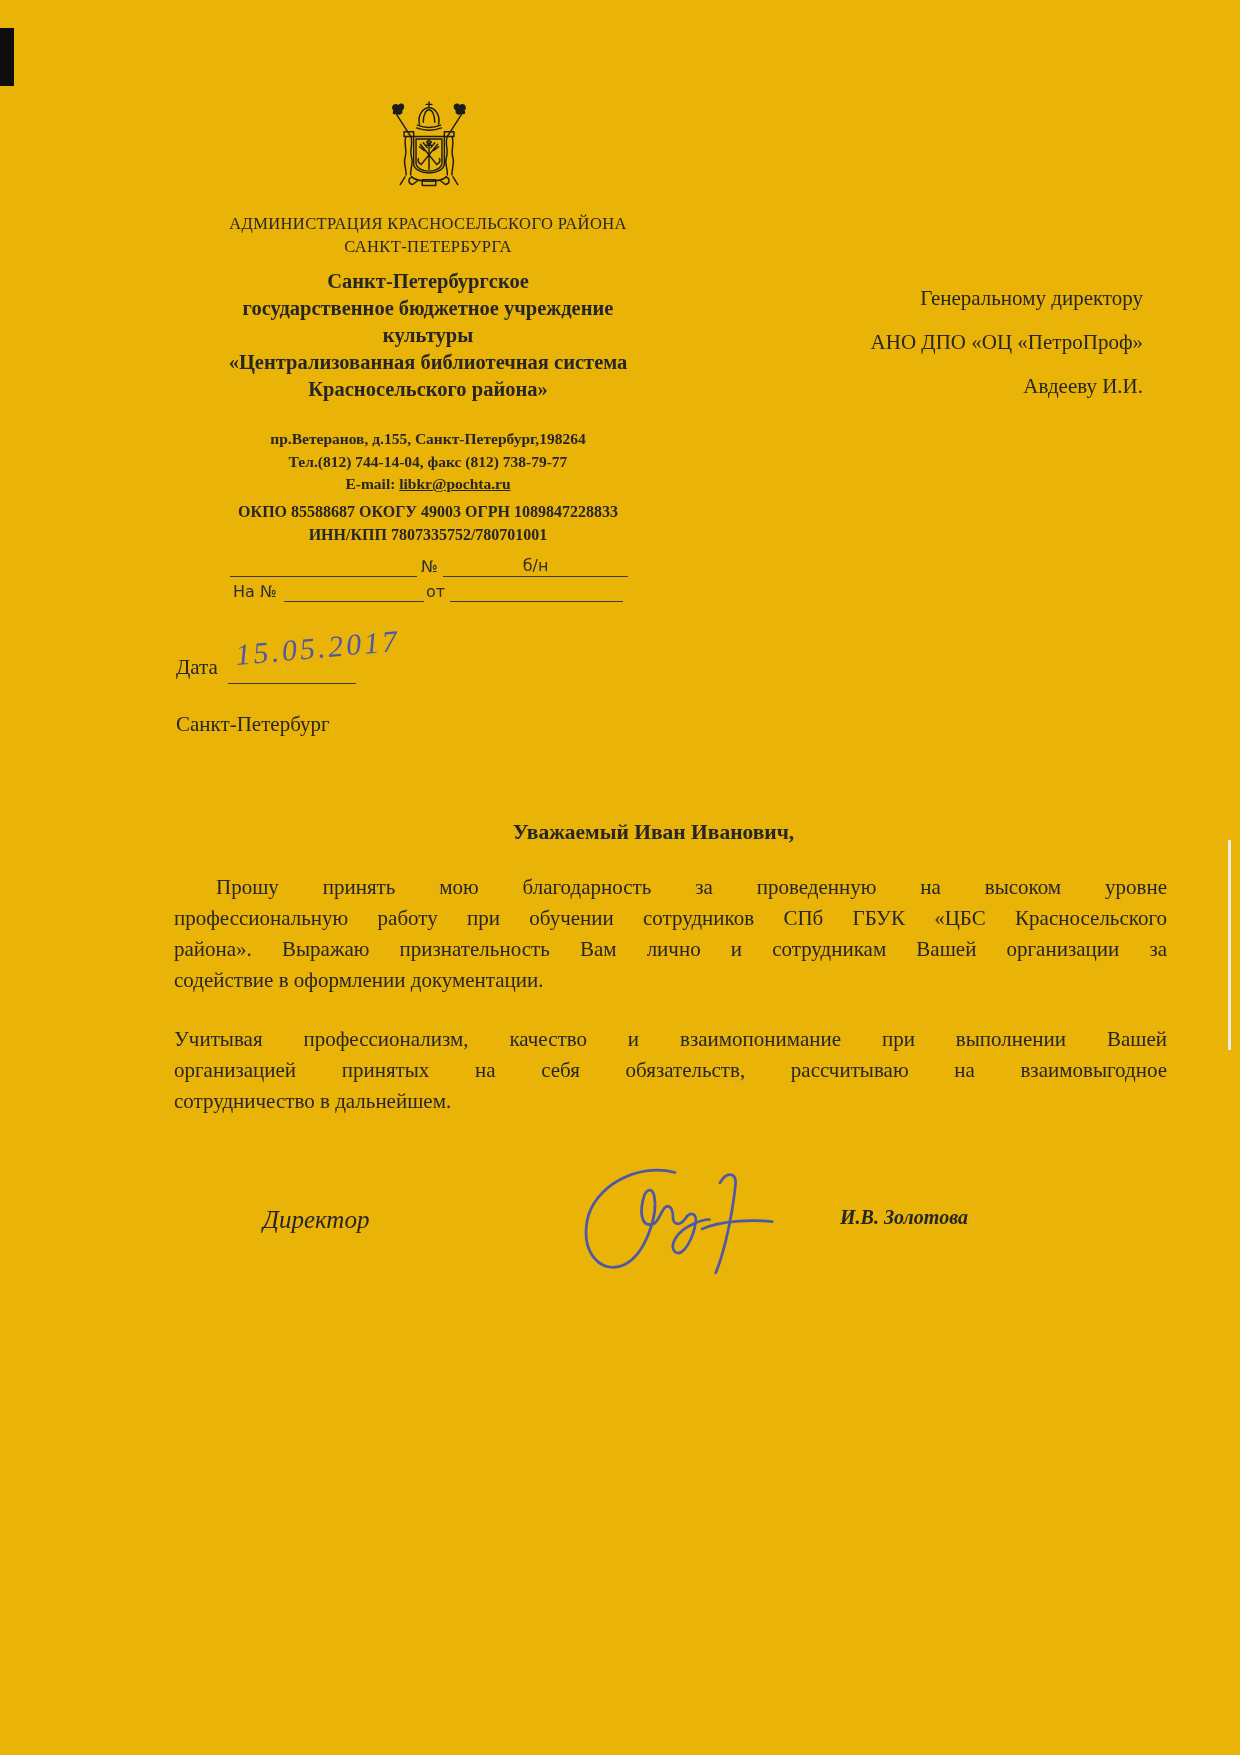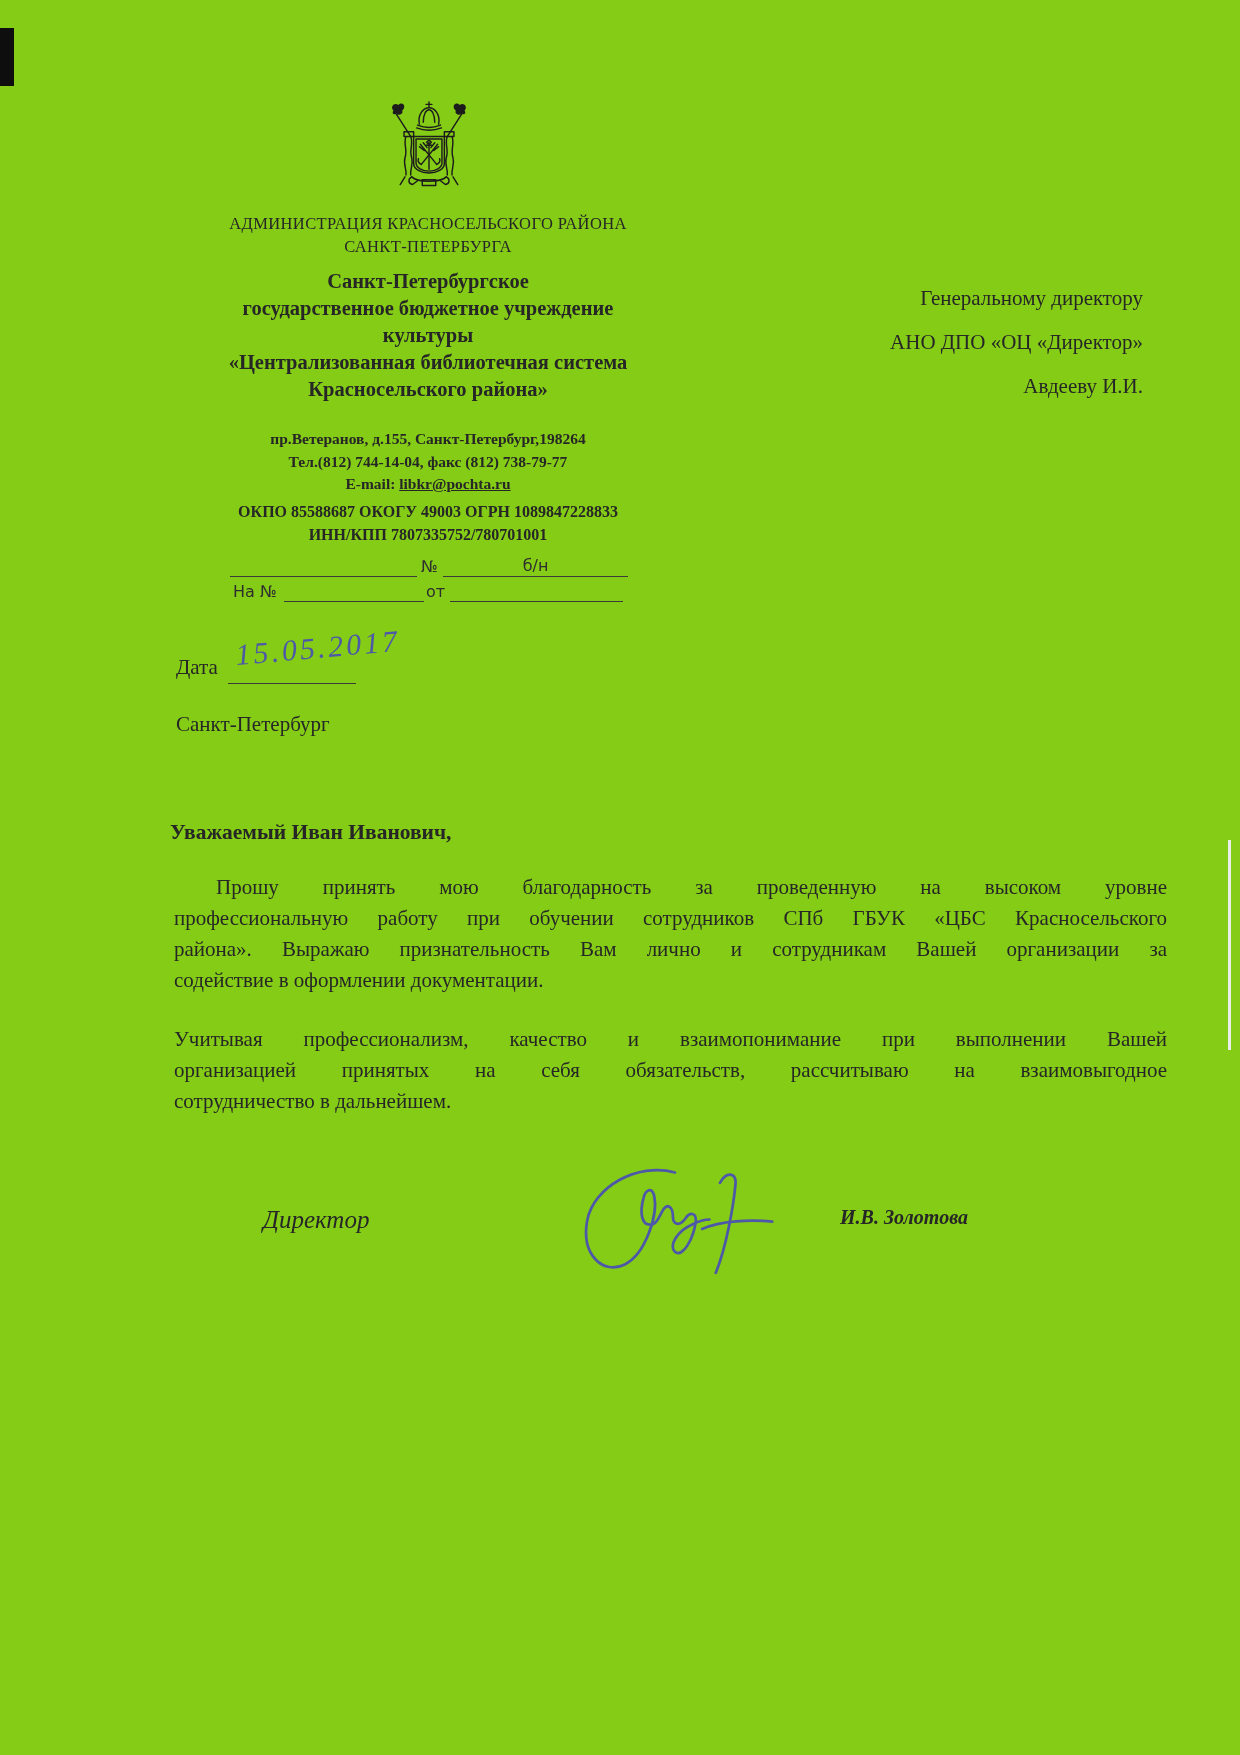--- a/index.html
+++ b/index.html
@@ -1,17 +1,17 @@
 <!DOCTYPE html>
 <html><head>
 <meta charset="utf-8">
 <style>
   html,body{margin:0;padding:0;background:#e9e9e9;}
   .page{
-    position:relative;width:1240px;height:1755px;background:#84cc16;
+    position:relative;width:1240px;height:1755px;background:#eab308;
     font-family:"Liberation Serif","DejaVu Serif",serif;color:#262626;
     overflow:hidden;margin:0 auto;
   }
   .abs{position:absolute;}
   .center{text-align:center;}
   .scan-mark{background:#0e0e0e;}
   .scan-edge{background:#ececec;}
 
   .admin-block{left:128px;top:212px;width:600px;font-size:16.5px;line-height:23px;letter-spacing:.4px;}
   .org-block{left:128px;top:268px;width:600px;font-size:20.5px;line-height:27px;font-weight:bold;}
@@ -24,21 +24,21 @@
 
   .recipient{left:700px;top:276px;width:443px;text-align:right;font-weight:normal;font-size:21px;line-height:44px;}
 
   .date-label{left:176px;top:655px;font-size:21px;}
   .date-hand{left:237px;top:638px;font-size:30px;font-style:italic;letter-spacing:3px;
              color:#4d58a8;transform:rotate(-5deg);transform-origin:left bottom;
              font-family:"Liberation Serif",serif;}
   .date-line{left:228px;top:657px;width:128px;height:26px;border-bottom:1.6px solid #3a3a3a;}
   .city{left:176px;top:712px;font-size:21px;}
 
-  .salutation{left:170px;top:820px;width:993px;font-weight:bold;font-size:21.5px;}
+  .salutation{left:157px;top:820px;width:993px;text-align:center;font-weight:bold;font-size:21.5px;}
 
   .para{left:174px;width:993px;font-size:21px;line-height:31px;}
   .para .jline{text-align:justify;text-align-last:justify;}
   .para .lline{text-align:left;}
   .para .indent{padding-left:42px;}
   .p1{top:872px;}
   .p2{top:1024px;}
 
   .sig-title{left:263px;top:1206px;font-size:25px;font-weight:normal;font-style:italic;}
   .sig-name{left:840px;top:1206px;font-size:20px;font-weight:bold;font-style:italic;}
@@ -118,21 +118,21 @@
   <div class="abs ref-sans" style="left:421px;top:557px;">№</div>
   <div class="abs blank ref-sans center" style="left:443px;top:556px;width:185px;"><span>б/н</span></div>
 
   <div class="abs ref-sans" style="left:233px;top:582px;text-align:right;">На №</div>
   <div class="abs blank" style="left:284px;top:581px;width:140px;"></div>
   <div class="abs ref-sans" style="left:426px;top:582px;">от</div>
   <div class="abs blank" style="left:450px;top:581px;width:173px;"></div>
 
   <div class="abs recipient">
     <div>Генеральному директору</div>
-    <div>АНО ДПО «ОЦ «Директор»</div>
+    <div>АНО ДПО «ОЦ «ПетроПроф»</div>
     <div>Авдееву И.И.</div>
   </div>
 
   <div class="abs date-label">Дата</div>
   <div class="abs date-line"></div>
   <div class="abs date-hand">15.05.2017</div>
   <div class="abs city">Санкт-Петербург</div>
 
   <div class="abs salutation">Уважаемый Иван Иванович,</div>
 

